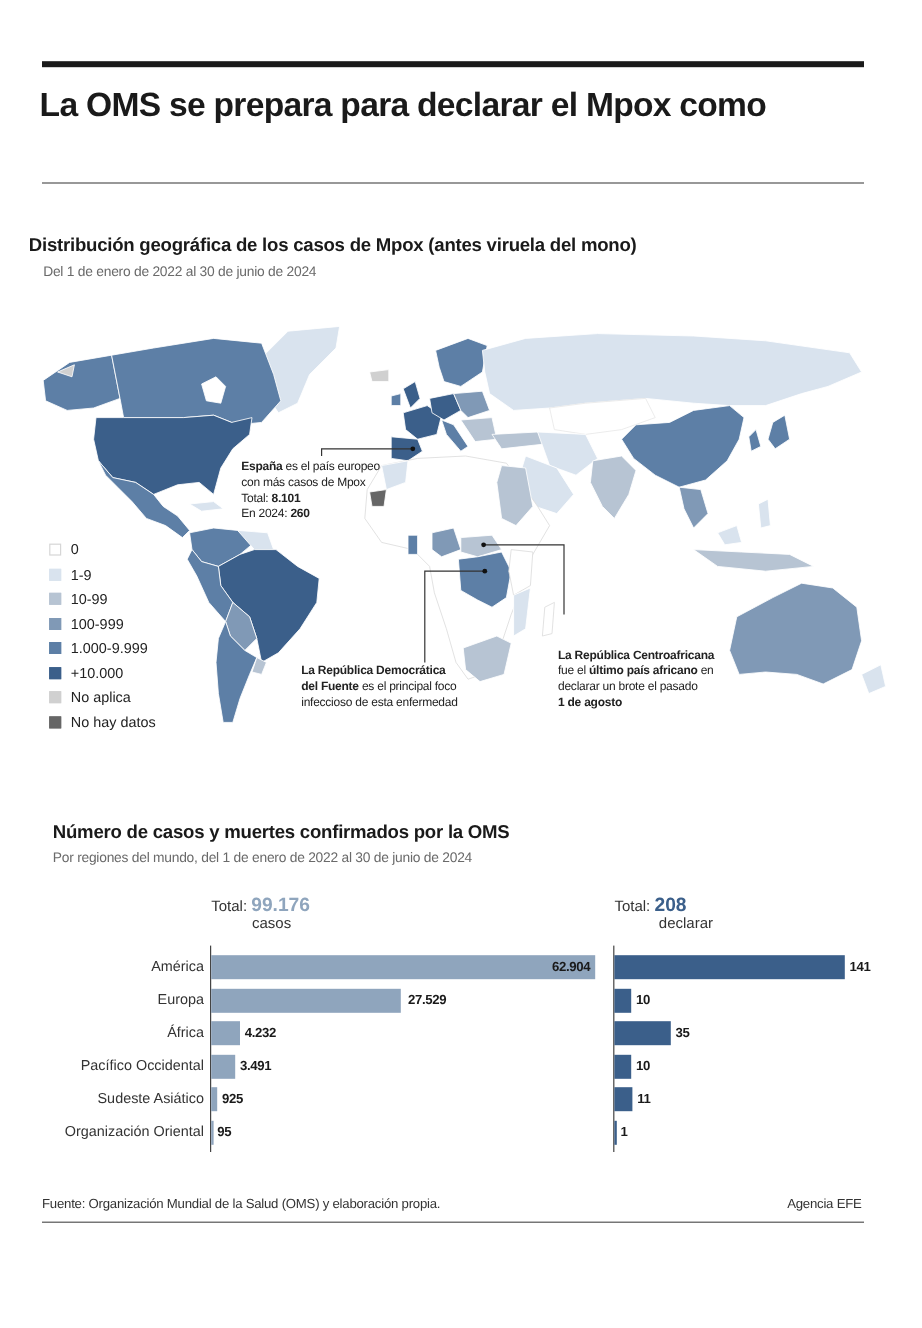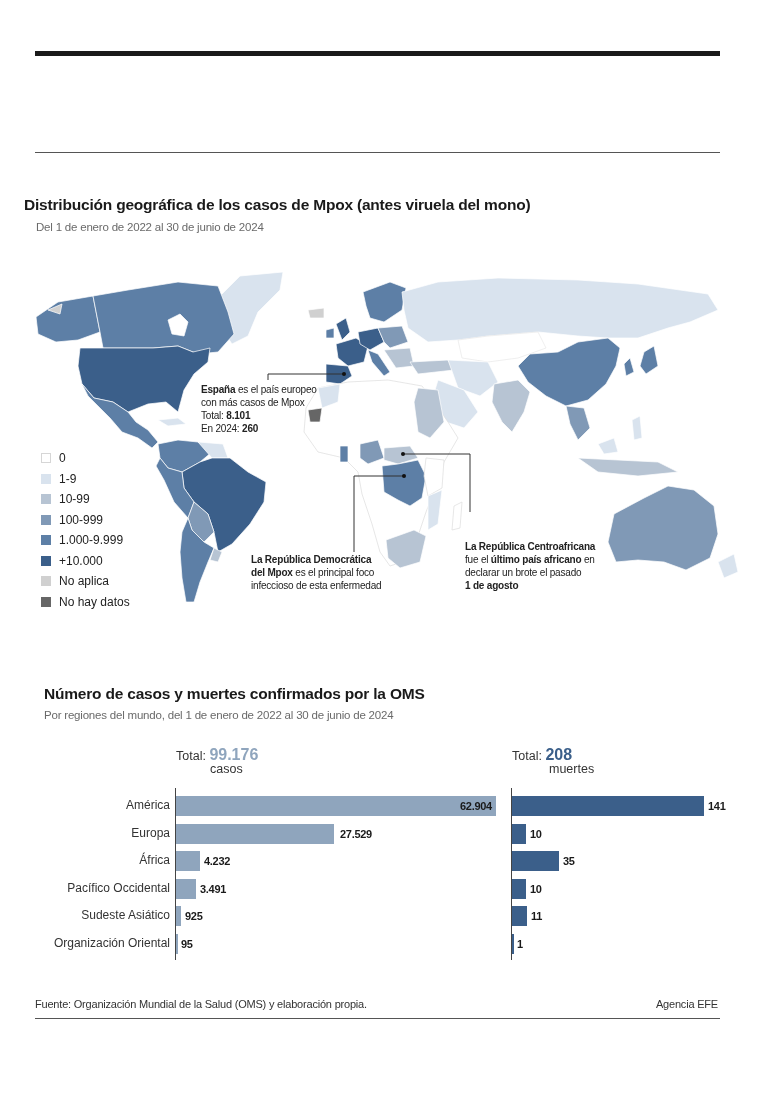--- a/index.html
+++ b/index.html
@@ -23,20 +23,21 @@
   .total-line { position: absolute; font-size: 12.5px; color: #333; }
   .total-num { font-size: 16px; font-weight: bold; }
   .foot-rule { position: absolute; left: 35px; top: 1018px; width: 685px; height: 1px; background: #555; }
   .foot { position: absolute; top: 998px; font-size: 11px; color: #333; letter-spacing: -0.2px; }
 </style>
 </head>
 <body>
 
 <div class="top-rule"></div>
 <div class="headline">
+  <div>La OMS se prepara para declarar el Mpox como</div>
 </div>
 <div class="mid-rule"></div>
 
 <div class="sec-title" style="left:24px; top:196px;">Distribución geográfica de los casos de Mpox (antes viruela del mono)</div>
 <div class="sec-sub" style="left:36px; top:221px;">Del 1 de enero de 2022 al 30 de junio de 2024</div>
 
 <div class="map-wrap">
   <svg viewBox="0 0 730 360">
     <g stroke="#ffffff" stroke-width="0.7">
 
@@ -186,41 +187,41 @@
 
 <div class="annot" style="left:201px; top:383px;">
   <div><b>España</b><span> es el país europeo</span></div>
   <div>con más casos de Mpox</div>
   <div><span>Total: </span><b>8.101</b></div>
   <div><span>En 2024: </span><b>260</b></div>
 </div>
 
 <div class="annot" style="left:251px; top:553px;">
   <div><b>La República Democrática</b></div>
-  <div><b>del Mpox</b><span> es el principal foco</span></div>
+  <div><b>del Fuente</b><span> es el principal foco</span></div>
   <div>infeccioso de esta enfermedad</div>
 </div>
 
 <div class="annot" style="left:465px; top:540px;">
   <div><b>La República Centroafricana</b></div>
   <div><span>fue el </span><b>último país africano</b><span> en</span></div>
   <div>declarar un brote el pasado</div>
   <div><b>1 de agosto</b></div>
 </div>
 
 <div class="sec-title" style="left:44px; top:685px;">Número de casos y muertes confirmados por la OMS</div>
 <div class="sec-sub" style="left:44px; top:709px;">Por regiones del mundo, del 1 de enero de 2022 al 30 de junio de 2024</div>
 
 <div class="total-line" style="left:176px; top:746px;">
   <span>Total:</span> <span class="total-num" style="color:#8fa5bd">99.176</span>
   <div style="margin-left:34px; margin-top:-2px;">casos</div>
 </div>
 <div class="total-line" style="left:512px; top:746px;">
   <span>Total:</span> <span class="total-num" style="color:#3b5f8a">208</span>
-  <div style="margin-left:37px; margin-top:-2px;">muertes</div>
+  <div style="margin-left:37px; margin-top:-2px;">declarar</div>
 </div>
 
 <div class="axis" style="left:175px; top:788px; height:172px;"></div>
 <div class="axis" style="left:511px; top:788px; height:172px;"></div>
 
 <div class="bar-label" style="top:798px;">América</div>
 <div class="bar-label" style="top:826px;">Europa</div>
 <div class="bar-label" style="top:853px;">África</div>
 <div class="bar-label" style="top:881px;">Pacífico Occidental</div>
 <div class="bar-label" style="top:908px;">Sudeste Asiático</div>

